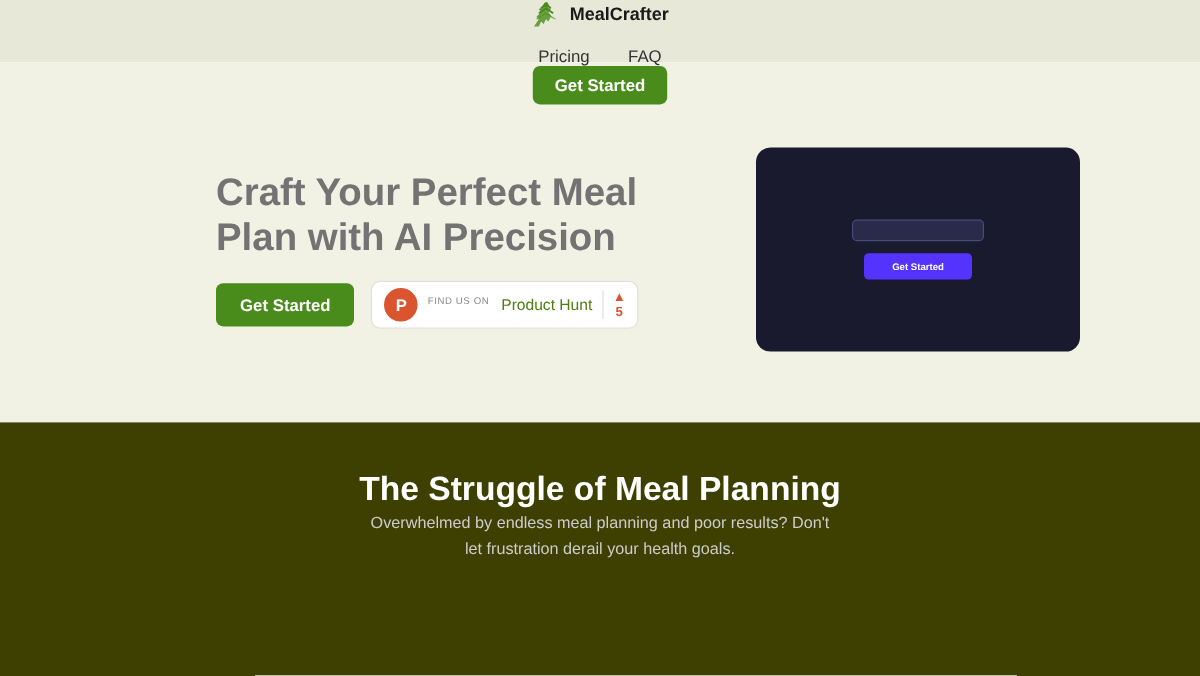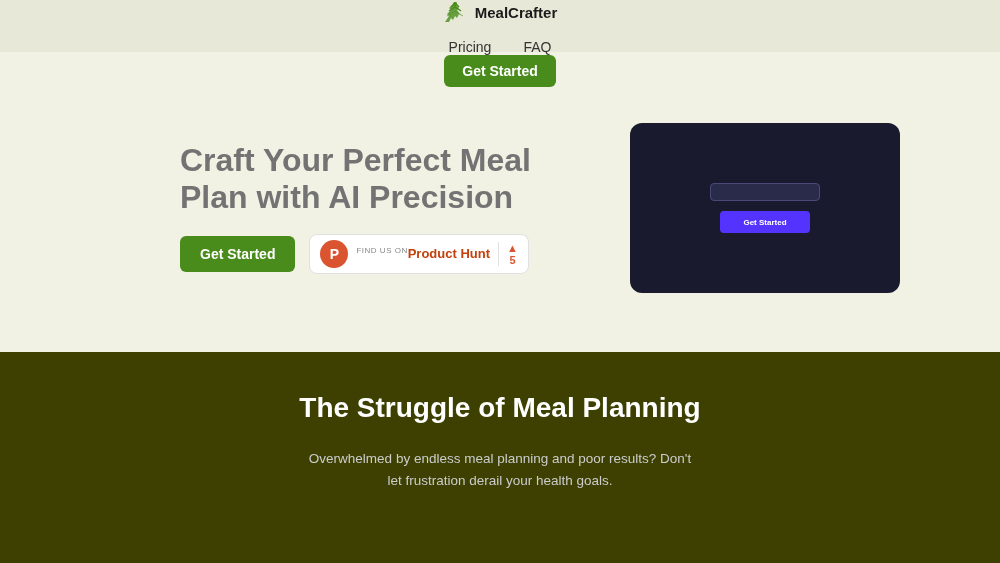--- a/index.html
+++ b/index.html
@@ -118,22 +118,23 @@
       flex-direction: row;
     }
     .ph-find-us {
       font-size: 8px;
       color: #888;
       text-transform: uppercase;
       letter-spacing: 0.5px;
     }
     .ph-title {
       font-size: 13px;
-      font-weight: 700;
-      color: #c2410c;
+      font-weight: 400;
+      color: #4d7c0f;
+      margin-left: 10px;
     }
     .ph-score {
       display: flex;
       flex-direction: column;
       align-items: center;
       border-left: 1px solid #e0e0e0;
       padding-left: 8px;
       font-size: 11px;
       color: #da552f;
       font-weight: 700;
@@ -191,21 +192,21 @@
       min-height: 211px;
       color: white;
       display: flex;
       flex-direction: column;
       align-items: center;
     }
     .struggle-title {
       font-size: 28px;
       font-weight: 800;
       color: white;
-      margin-bottom: 24px;
+      margin-bottom: 1px;
       text-align: center;
     }
     .struggle-desc {
       font-size: 13.5px;
       color: #ccc;
       text-align: center;
       max-width: 400px;
       line-height: 1.6;
       margin-bottom: 36px;
     }

